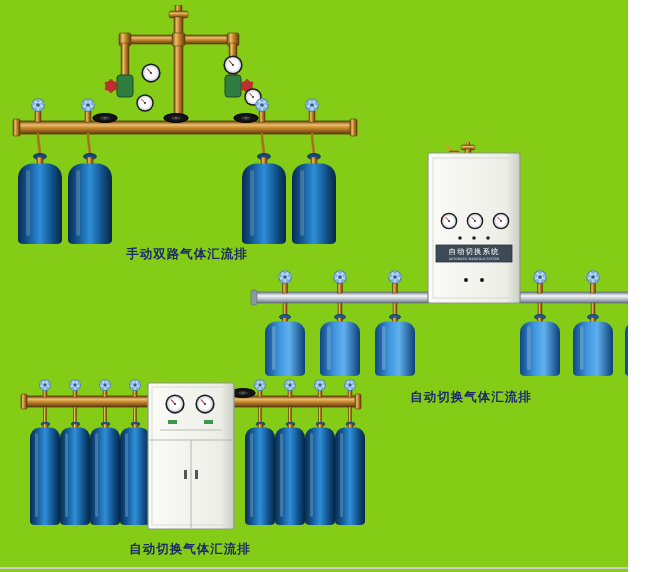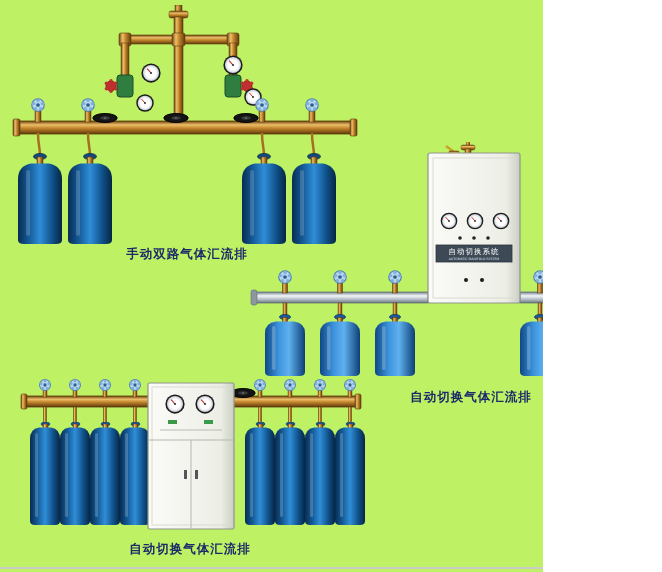--- a/index.html
+++ b/index.html
@@ -1,18 +1,18 @@
 <!DOCTYPE html>
 <html><head>
 <meta charset="utf-8">
 <style>
   *{margin:0;padding:0;box-sizing:border-box}
   html,body{background:#fff}
   body{font-family:"DejaVu Sans","Liberation Sans",sans-serif}
-  .canvas{position:relative;width:543px;height:572px;background:#bef264;overflow:hidden}
+  .canvas{position:relative;width:628px;height:572px;background:#84cc16;overflow:hidden}
   .illus{position:absolute}
   .caption{
     position:absolute;width:180px;text-align:center;
     font-size:12.5px;font-weight:bold;color:#1c2a6a;letter-spacing:1px;
     font-family:"DejaVu Sans","Liberation Sans",sans-serif;
   }
   .cap1{left:97px;top:246px}
   .cap2{left:381px;top:389px}
   .cap3{left:100px;top:541px}
   .bottom-rule{position:absolute;left:0;top:567px;width:662px;height:2px;background:#cbcbcb}

